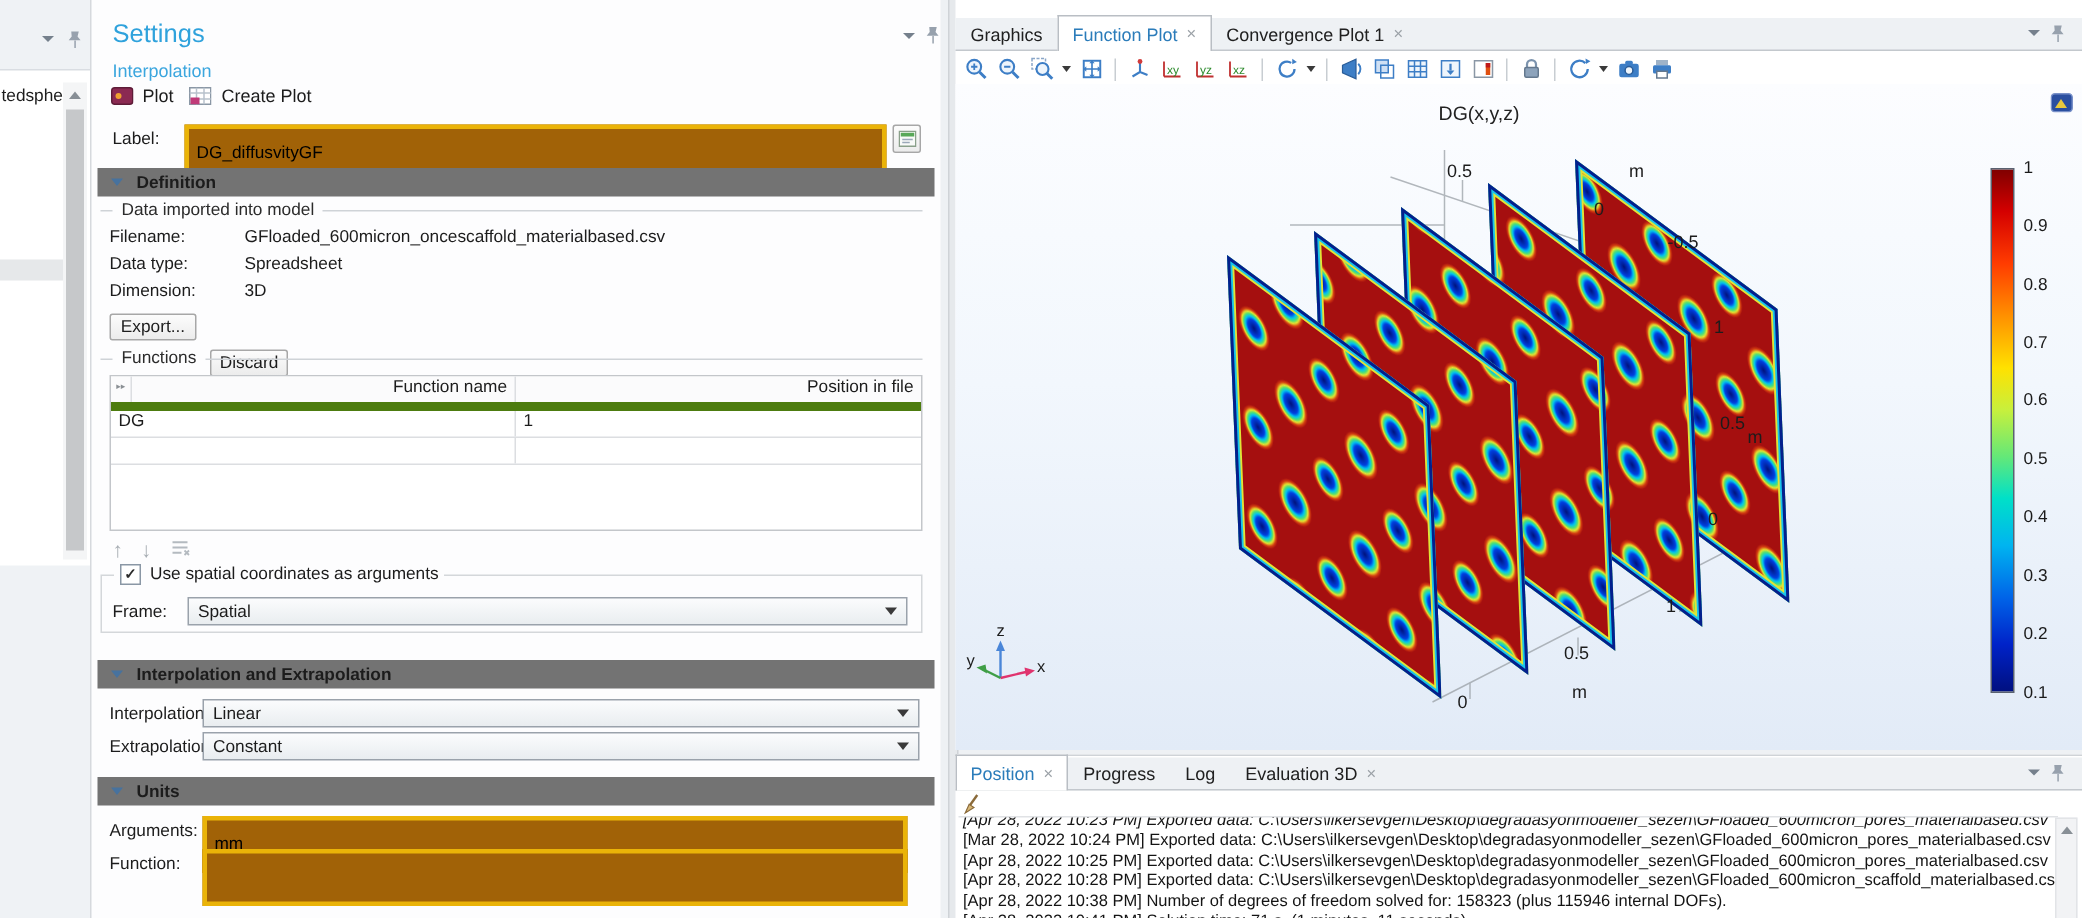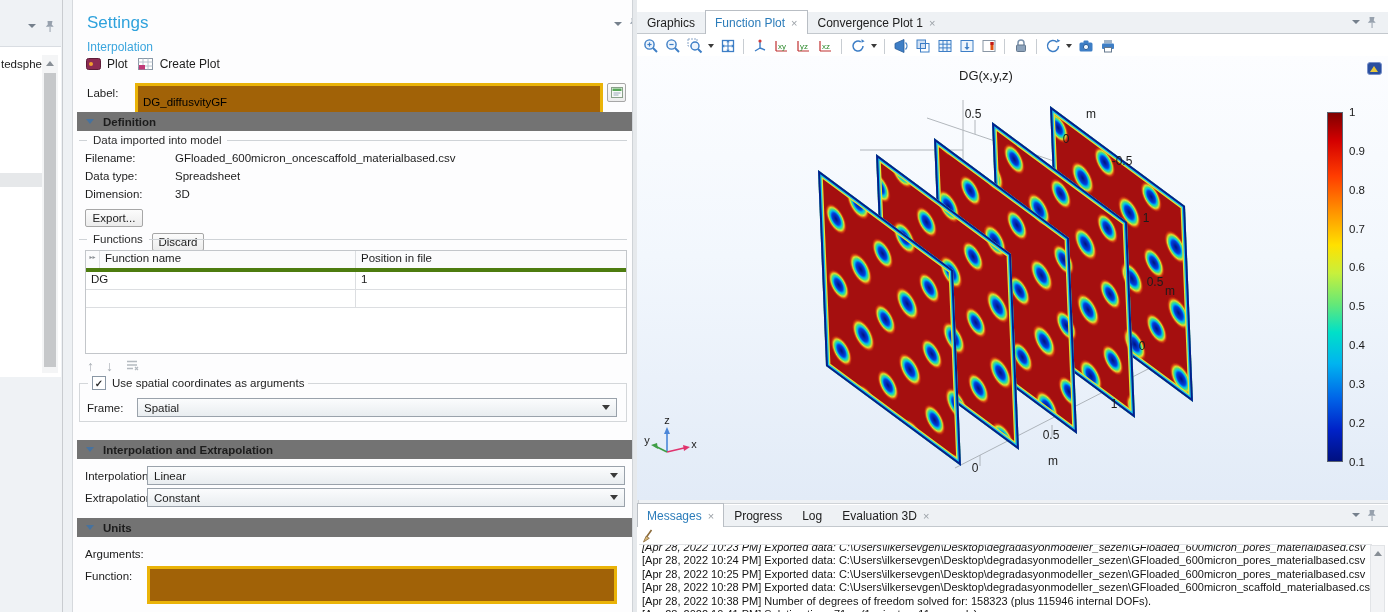--- a/index.html
+++ b/index.html
@@ -36,21 +36,21 @@
   .tab .x{color:#9aa0a6;font-size:11px;}
   
   .tb{position:absolute;display:flex;align-items:center;gap:3px;}
   .tbi{width:19px;height:18px;display:flex;align-items:center;justify-content:center;border-radius:2px;}
   .tbsep{width:1px;height:15px;background:#c8cdd2;margin:0 3px;}
   .tbcaret{width:0;height:0;border-left:3.5px solid transparent;border-right:3.5px solid transparent;
            border-top:4px solid #3a3a3a;margin:0 1px;}
   
   .ftable{position:absolute;left:12px;top:250px;width:542px;height:104px;border:1px solid #c3c6ca;
           background:#fff;box-sizing:border-box;font-size:11.5px;}
-  .ftable .hrow{display:flex;height:17px;border-bottom:4px solid #4d7c0f;background:#fbfbfc;}
+  .ftable .hrow{display:flex;height:17px;border-bottom:6px solid #4d7c0f;background:#fbfbfc;text-align:right;}
   .ftable .row{display:flex;height:17px;border-bottom:1px solid #dcdee1;}
   .ftable .corner{width:14px;border-right:1px solid #dcdee1;font-size:6px;color:#8a8f94;
                   display:flex;align-items:flex-start;justify-content:center;padding-top:2px;box-sizing:border-box;}
   .ftable .c1{width:256px;padding:1px 5px;box-sizing:border-box;border-right:1px solid #dcdee1;}
   .ftable .c2{flex:1;padding:1px 5px;box-sizing:border-box;}
   
   .logline{white-space:nowrap;font-size:11px;line-height:13.4px;color:#141414;}
   
   .sb-up{width:0;height:0;border-left:4px solid transparent;border-right:4px solid transparent;
          border-bottom:5px solid #888f96;}
@@ -70,21 +70,21 @@
   <div class="abs" style="left:0;top:46px;width:61px;height:330px;background:#fff;border-top:1px solid #d9dde2;">
     <span class="abs" style="left:1px;top:11px;font-size:11.5px;color:#1c1c1c;white-space:nowrap;">tedsphere</span>
     <div class="abs" style="left:0;top:126px;width:42px;height:14px;background:#e6e8ea;"></div>
     <div class="abs" style="left:42px;top:8px;width:16px;height:318px;background:#f4f5f6;">
       <span class="sb-up abs" style="left:4px;top:6px;"></span>
       <div class="abs" style="left:2px;top:18px;width:12px;height:294px;background:#c6c8ca;"></div>
     </div>
   </div>
 </div>
 
-<div class="abs" style="left:72px;top:0;width:566px;height:612px;background:#fdfdfe;border-left:1px solid #d6d9dd;">
+<div class="abs" style="left:60px;top:0;width:566px;height:612px;background:#fdfdfe;border-left:1px solid #d6d9dd;">
 
   <span class="abs" style="left:14px;top:13px;font-size:17px;color:#2fa2dc;">Settings</span>
   <span class="mini-caret abs" style="left:541px;top:22px;"></span>
   <svg class="abs pin-svg" style="left:556px;top:17px;" width="10" height="13">
     <path d="M2.5 1h5l-.8 3.4 2 2.4H.8l2-2.4z" fill="#97a1ad"></path>
       <rect x="4.55" y="7" width="1" height="5" fill="#97a1ad"></rect>
   </svg>
   <span class="abs" style="left:14px;top:40px;font-size:12px;color:#3ba6de;">Interpolation</span>
 
   <div class="abs" style="left:12px;top:56px;height:15px;display:flex;align-items:center;gap:6px;">
@@ -196,20 +196,21 @@
   <div class="dd" style="left:74px;top:488px;width:478px;">
     <span>Constant</span>
     <span class="dd-caret"></span>
   </div>
 
   <div class="band" style="top:518px;">
     <span class="tri"></span>
     <span>Units</span>
   </div>
   <span class="flabel" style="left:12px;top:548px;">Arguments:</span>
+  <input class="ti" style="left: 74px; top: 544px; width: 470px;" value="mm">
   <span class="flabel" style="left:12px;top:570px;">Function:</span>
   <input class="ti" style="left: 74px; top: 566px; width: 470px;" value="">
 </div>
 
 <div class="abs" style="left:632px;top:0;width:5px;height:612px;background:#e6e9ec;border-left:1px solid #cfd3d7;border-right:1px solid #cfd3d7;"></div>
 
 <div class="abs" style="left:637px;top:0;width:751px;height:500px;background:#fff;">
 
   <div class="tabbar" style="left:0;top:12px;width:751px;height:22px;">
     <div class="tab">
@@ -491,21 +492,21 @@
       <span class="abs" style="top:361px;">0.2</span>
       <span class="abs" style="top:400px;">0.1</span>
     </div>
   </div>
 </div>
 
 <div class="abs" style="left:637px;top:503px;width:751px;height:109px;background:#fff;border-top:1px solid #cfd3d7;">
 
   <div class="tabbar" style="left:0;top:1px;width:751px;height:22px;">
     <div class="tab active">
-      <span>Messages</span>
+      <span>Position</span>
       <span class="x">×</span>
     </div>
     <div class="tab">
       <span>Progress</span>
     </div>
     <div class="tab">
       <span>Log</span>
     </div>
     <div class="tab">
       <span>Evaluation 3D</span>
@@ -522,21 +523,21 @@
     <span class="tbi" style="width:16px;height:15px;">
       <svg width="14" height="14">
           <line x1="9.5" y1="1" x2="4.5" y2="8" stroke="#8a6a3a" stroke-width="1.6"></line>
           <path d="M1.5 13l2.6-5.8 3.2 2.1z" fill="#d8b878" stroke="#8a6a3a" stroke-width="0.8"></path>
         </svg>
     </span>
   </div>
 
   <div class="abs" style="left:2px;top:40px;width:730px;height:69px;overflow:hidden;border-top:1px solid #e0e2e5;padding-left:3px;">
     <div class="logline" style="margin-top:-4px;font-style:italic;">[Apr 28, 2022 10:23 PM] Exported data: C:\Users\ilkersevgen\Desktop\degradasyonmodeller_sezen\GFloaded_600micron_pores_materialbased.csv</div>
-    <div class="logline">[Apr 28, 2022 10:24 PM] Exported data: C:\Users\ilkersevgen\Desktop\degradasyonmodeller_sezen\GFloaded_600micron_pores_materialbased.csv</div>
+    <div class="logline">[Mar 28, 2022 10:24 PM] Exported data: C:\Users\ilkersevgen\Desktop\degradasyonmodeller_sezen\GFloaded_600micron_pores_materialbased.csv</div>
     <div class="logline">[Apr 28, 2022 10:25 PM] Exported data: C:\Users\ilkersevgen\Desktop\degradasyonmodeller_sezen\GFloaded_600micron_pores_materialbased.csv</div>
     <div class="logline">[Apr 28, 2022 10:28 PM] Exported data: C:\Users\ilkersevgen\Desktop\degradasyonmodeller_sezen\GFloaded_600micron_scaffold_materialbased.csv</div>
     <div class="logline">[Apr 28, 2022 10:38 PM] Number of degrees of freedom solved for: 158323 (plus 115946 internal DOFs).</div>
     <div class="logline">[Apr 28, 2022 10:41 PM] Solution time: 71 s. (1 minutes, 11 seconds)</div>
   </div>
 
   <div class="abs" style="left:733px;top:41px;width:15px;height:68px;background:#f2f3f5;border:1px solid #e2e4e7;box-sizing:border-box;">
     <span class="sb-up abs" style="left:3px;top:5px;"></span>
   </div>
 </div>

